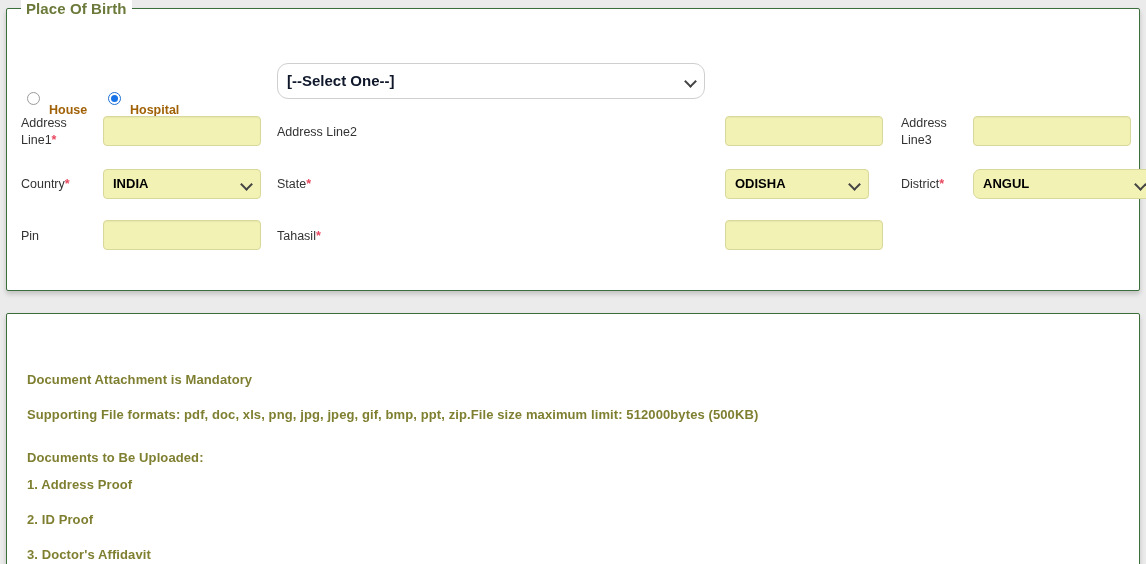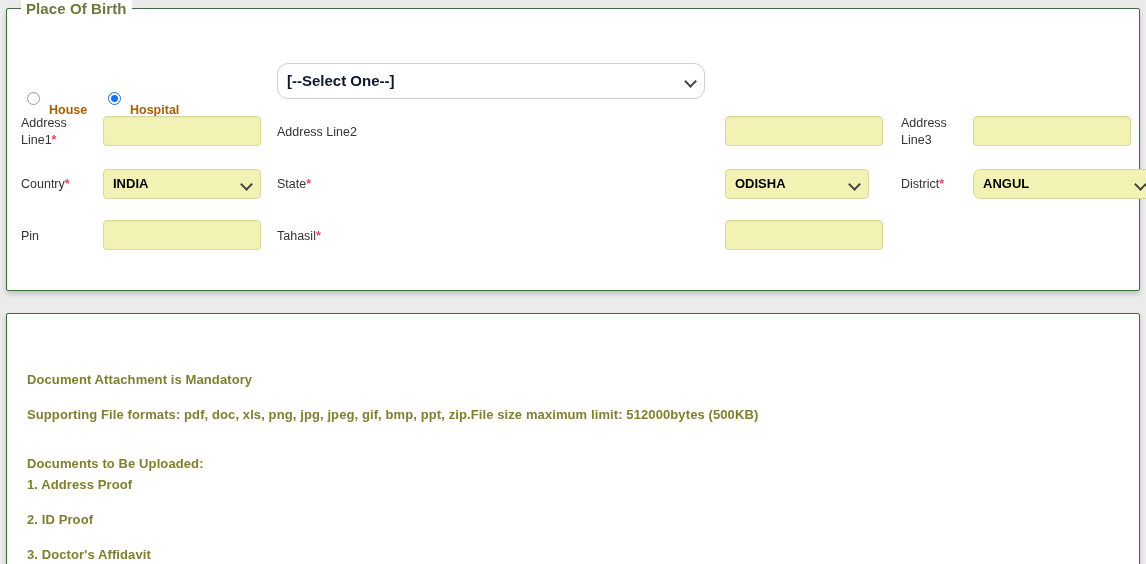--- a/index.html
+++ b/index.html
@@ -246,19 +246,19 @@
     <input class="txtbox" style="left: 96px; top: 211px; width: 158px;" type="text" value="">
 
     <div class="lbl" style="left:270px; top:219px;text-align:right;"><span>Tahasil</span><span class="req">*</span></div>
     <input class="txtbox" style="left: 718px; top: 211px; width: 158px;" type="text" value="">
   </div>
 
   <div class="panel panel-docs">
 
     <div class="note" style="top:58px;">Document Attachment is Mandatory</div>
     <div class="note" style="top:93px;">Supporting File formats: pdf, doc, xls, png, jpg, jpeg, gif, bmp, ppt, zip.File size maximum limit: 512000bytes (500KB)</div>
-    <div class="note" style="top:142px;">Documents to Be Uploaded:</div>
+    <div class="note" style="top:136px;">Documents to Be Uploaded:</div>
     <div class="note" style="top:163px;">1. Address Proof</div>
     <div class="note" style="top:198px;">2. ID Proof</div>
     <div class="note" style="top:233px;">3. Doctor's Affidavit</div>
   </div>
 
 </div>
 
 </body></html>

